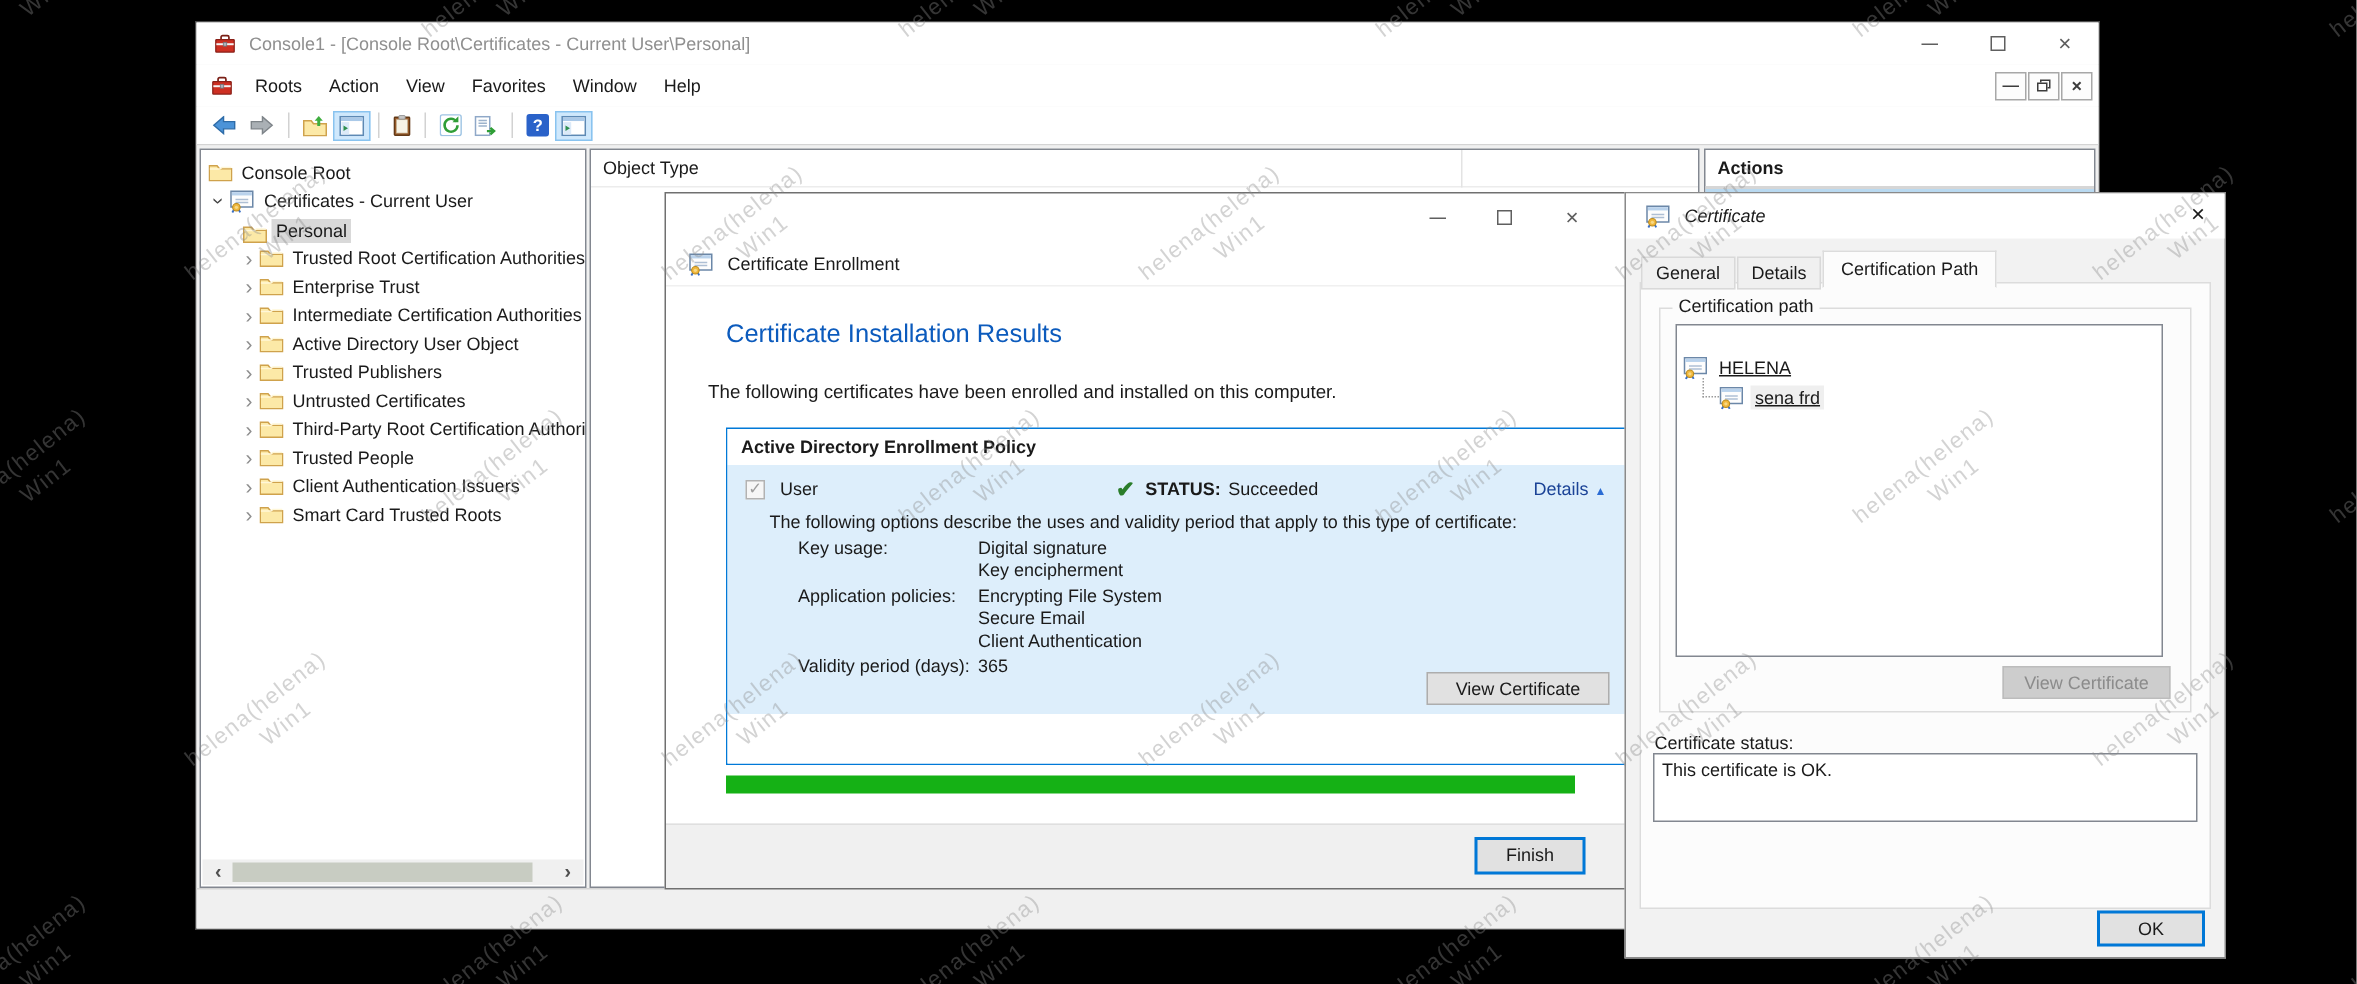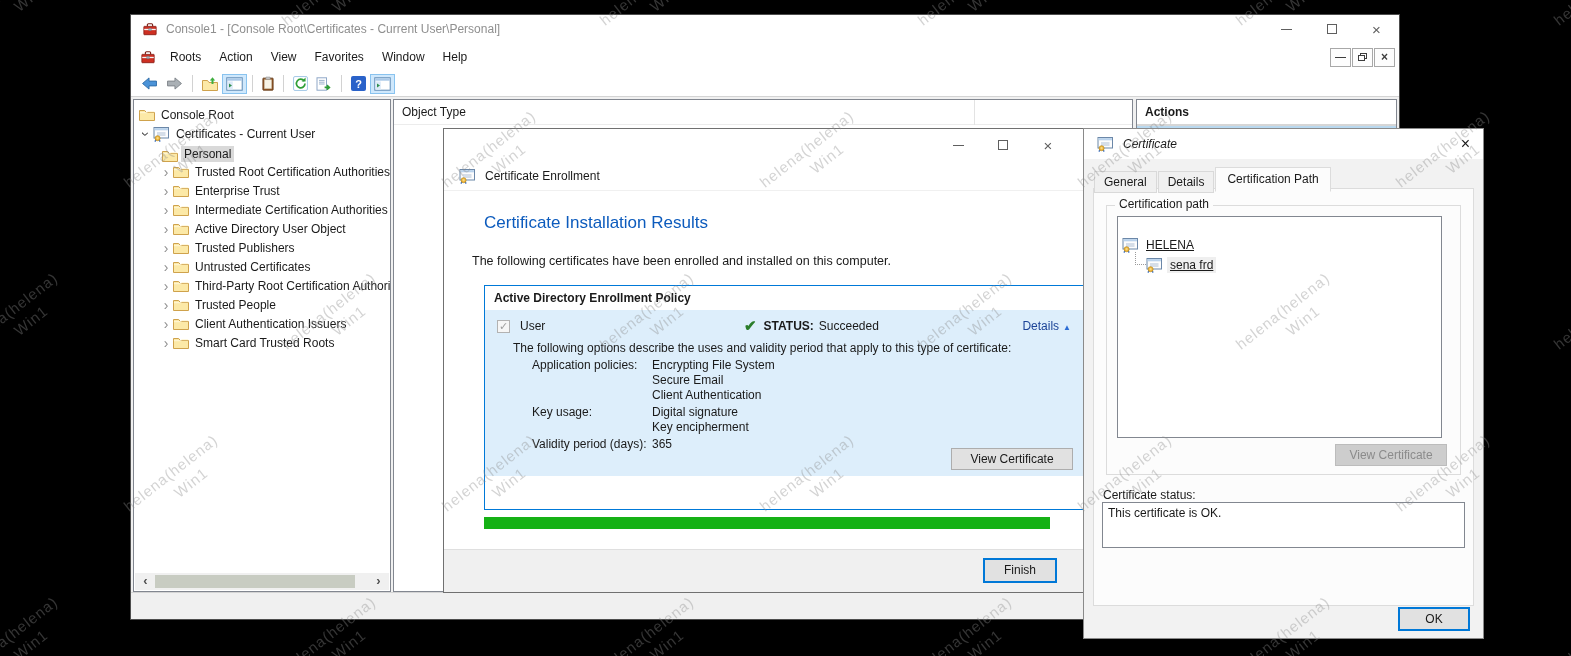--- a/index.html
+++ b/index.html
@@ -461,32 +461,32 @@
         <span class="status-group">
           <span class="green-check">✔</span>
           <span class="status-label">STATUS:</span>
           <span>Succeeded</span>
         </span>
         <span class="details-link"><span>Details</span><span class="details-caret">▲</span></span>
       </div>
       <div class="policy-desc">The following options describe the uses and validity period that apply to this type of certificate:</div>
       <div class="prop-grid" id="prop-grid">
           <div class="prop-row">
+            <div class="prop-label">Key usage:</div>
+            <div class="prop-values">
+              <div>Digital signature</div>
+              <div>Key encipherment</div>
+            </div>
+          </div>
+          <div class="prop-row">
             <div class="prop-label">Application policies:</div>
             <div class="prop-values">
               <div>Encrypting File System</div>
               <div>Secure Email</div>
               <div>Client Authentication</div>
-            </div>
-          </div>
-          <div class="prop-row">
-            <div class="prop-label">Key usage:</div>
-            <div class="prop-values">
-              <div>Digital signature</div>
-              <div>Key encipherment</div>
             </div>
           </div>
           <div class="prop-row">
             <div class="prop-label">Validity period (days):</div>
             <div class="prop-values">
               <div>365</div>
             </div>
           </div>
         </div>
       <div class="view-cert-btn">View Certificate</div>

